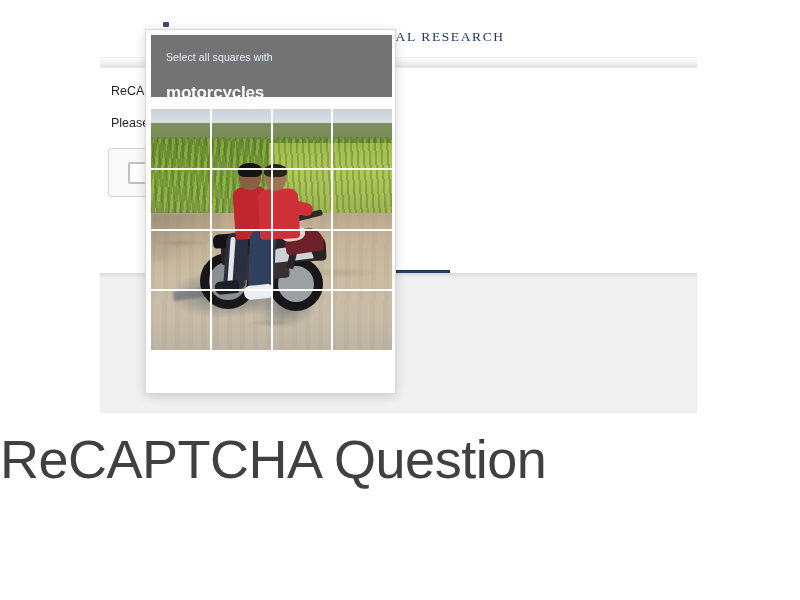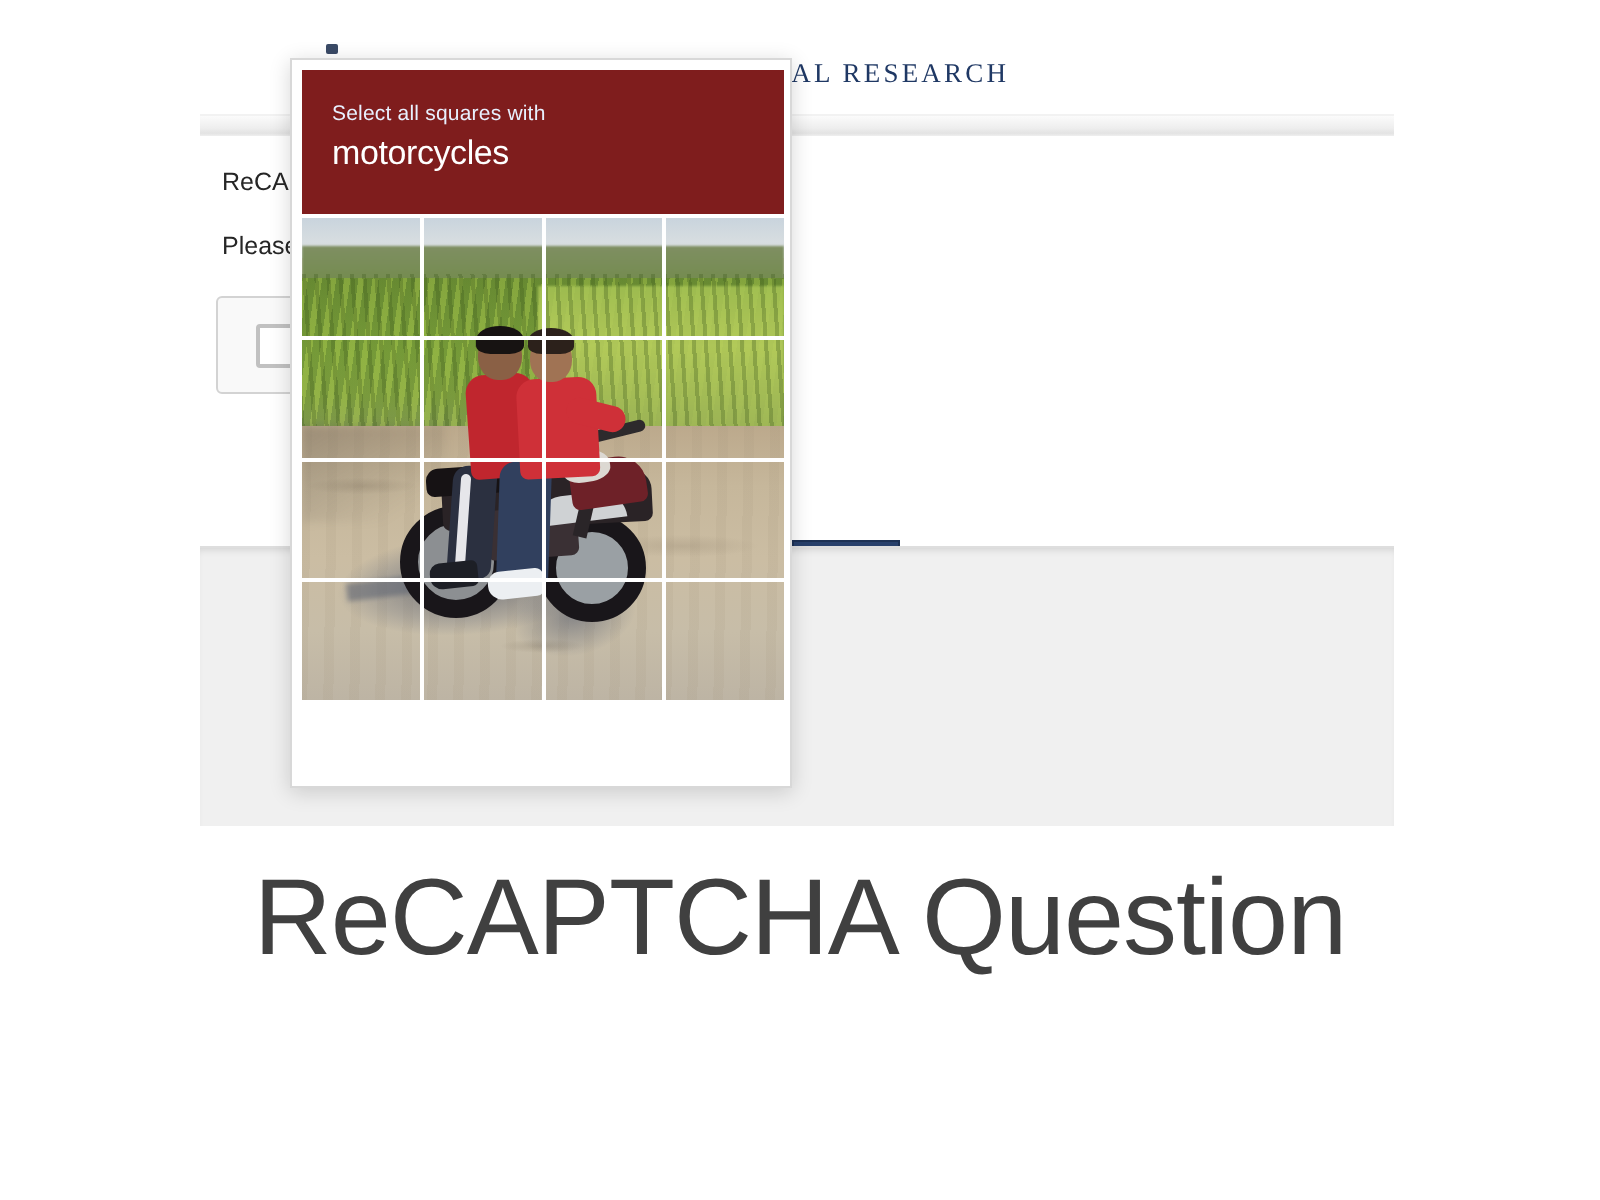--- a/index.html
+++ b/index.html
@@ -152,37 +152,37 @@
     width: 6px;
     height: 5px;
     background: #3a4a66;
     border-radius: 1px;
   }
   .challenge-header {
     position: absolute;
     left: 5px;
     top: 5px;
     width: 241px;
-    height: 72px;
-    background: #7f1d1d;
+    height: 62px;
+    background: #737373;
     color: #ffffff;
     box-sizing: border-box;
     padding: 16px 0 2px 15px;
   }
   .header-line1 {
     font-size: 10.5px;
     line-height: 13px;
     color: #e8f0fe;
     letter-spacing: 0.1px;
   }
   .header-line2 {
     font-size: 17px;
-    font-weight: normal;
+    font-weight: bold;
     line-height: 22px;
-    margin-top: 2px;
+    margin-top: 18px;
     letter-spacing: -0.2px;
   }
 
   
   .grid-wrap {
     position: absolute;
     left: 5px;
     top: 79px;
     width: 241px;
     height: 241px;
@@ -441,21 +441,20 @@
     letter-spacing: 0.6px;
     cursor: pointer;
   }
 
   
   #caption {
     position: absolute;
     left: 0;
     top: 428px;
     width: 800px;
-    text-align: center;
     font-size: 54px;
     font-weight: 300;
     color: #404040;
     letter-spacing: -0.5px;
   }
 </style>
 </head>
 <body>
 
 <div id="page-root">

